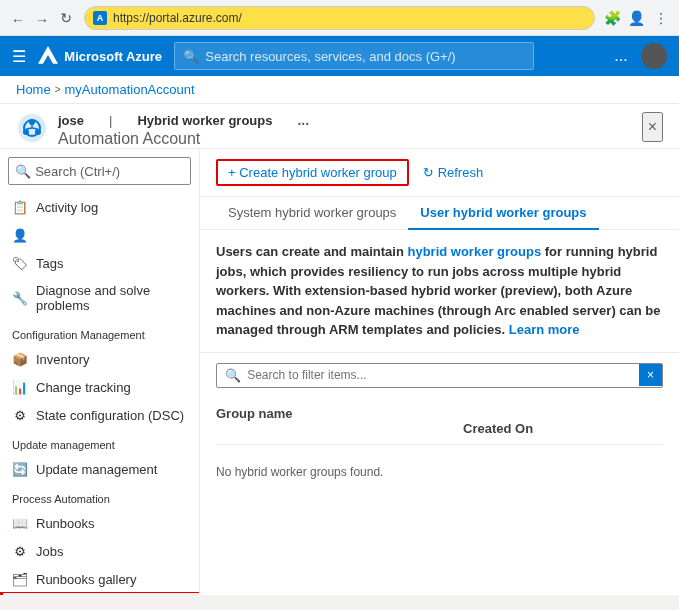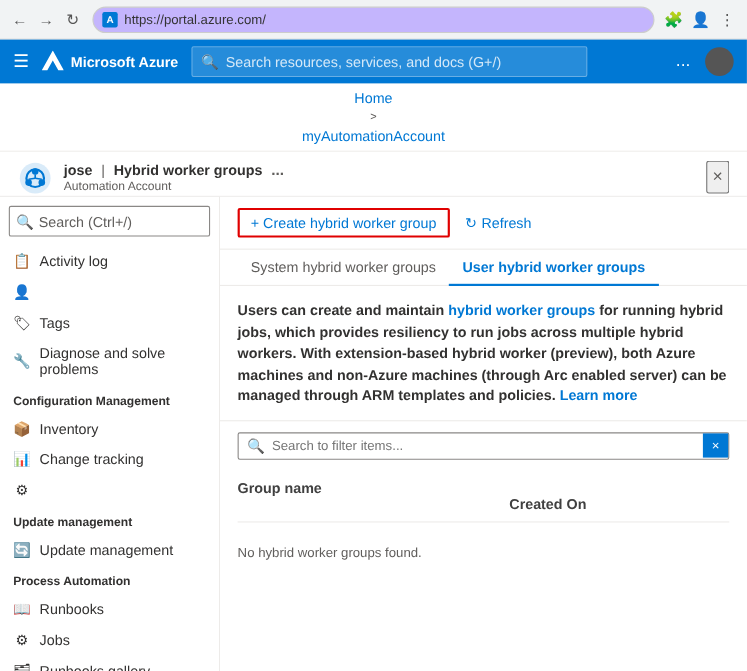--- a/index.html
+++ b/index.html
@@ -13,21 +13,21 @@
       display: flex;
       align-items: center;
       gap: 8px;
       height: 36px;
     }
     .browser-nav-btns { display: flex; gap: 4px; align-items: center; }
     .nav-btn { width: 20px; height: 20px; background: none; border: none; cursor: pointer; display: flex; align-items: center; justify-content: center; color: #555; font-size: 14px; border-radius: 50%; }
     .address-bar {
       flex: 1;
       height: 24px;
-      background: #c4b5fd;
+      background: #fde047;
       border: 1px solid #ccc;
       border-radius: 12px;
       display: flex;
       align-items: center;
       padding: 0 8px;
       gap: 6px;
     }
     .address-bar-favicon { width: 14px; height: 14px; background: #0078d4; border-radius: 2px; display: flex; align-items: center; justify-content: center; }
     .address-bar-favicon::after { content: 'A'; color: white; font-size: 9px; font-weight: bold; }
     .address-text { font-size: 12px; color: #333; }
@@ -67,39 +67,38 @@
 
     
     .breadcrumb {
       background: white;
       padding: 6px 16px;
       display: flex;
       align-items: center;
       gap: 4px;
       font-size: 12px;
       border-bottom: 1px solid #edebe9;
-      flex-direction: column;
     }
     .breadcrumb a { color: #0078d4; text-decoration: none; }
     .breadcrumb-sep { color: #605e5c; font-size: 10px; }
 
     
     .page-header {
       background: white;
       padding: 8px 16px 0 16px;
       display: flex;
       align-items: flex-start;
       justify-content: space-between;
       border-bottom: 1px solid #edebe9;
     }
     .page-header-left { display: flex; align-items: flex-start; gap: 10px; }
     .page-icon { width: 32px; height: 32px; display: flex; align-items: center; justify-content: center; }
     .page-title-area { }
-    .page-title { font-size: 18px; font-weight: 600; color: #323130; display: flex; align-items: center; gap: 8px; }
-    .page-subtitle { font-size: 11px; color: #605e5c; margin-top: 2px; }
+    .page-title { font-size: 18px; font-weight: 600; color: #323130; display: flex; align-items: center; gap: 25px; }
+    .page-subtitle { font-size: 16px; color: #605e5c; margin-top: 2px; }
     .page-header-close { cursor: pointer; font-size: 16px; color: #605e5c; padding: 4px; }
 
     
     .main-layout {
       display: flex;
       height: calc(610px - 36px - 40px - 32px - 56px);
       background: white;
     }
 
     
@@ -116,21 +115,21 @@
       height: 28px;
       border: 1px solid #8a8886;
       border-radius: 2px;
       display: flex;
       align-items: center;
       padding: 0 6px;
       gap: 4px;
       font-size: 12px;
       color: #605e5c;
     }
-    .sidebar-section-label { font-size: 11px; font-weight: 700; color: #323130; padding: 10px 12px 4px 12px; }
+    .sidebar-section-label { font-size: 11px; font-weight: 400; color: #323130; padding: 10px 12px 4px 12px; }
     .sidebar-item {
       display: flex;
       align-items: center;
       gap: 8px;
       padding: 6px 12px;
       cursor: pointer;
       color: #323130;
       font-size: 12px;
     }
     .sidebar-item.active { background: #ffe6e6; border-left: 2px solid #e00000; }
@@ -350,20 +349,21 @@
     <div class="sidebar-item">
       <span class="sidebar-icon">📦</span>
       <span>Inventory</span>
     </div>
     <div class="sidebar-item">
       <span class="sidebar-icon">📊</span>
       <span>Change tracking</span>
     </div>
     <div class="sidebar-item">
       <span class="sidebar-icon">⚙</span>
+      <span>State configuration (DSC)</span>
     </div>
 
     <div class="sidebar-section-label">Update management</div>
     <div class="sidebar-item">
       <span class="sidebar-icon">🔄</span>
       <span>Update management</span>
     </div>
 
     <div class="sidebar-section-label">Process Automation</div>
     <div class="sidebar-item">

